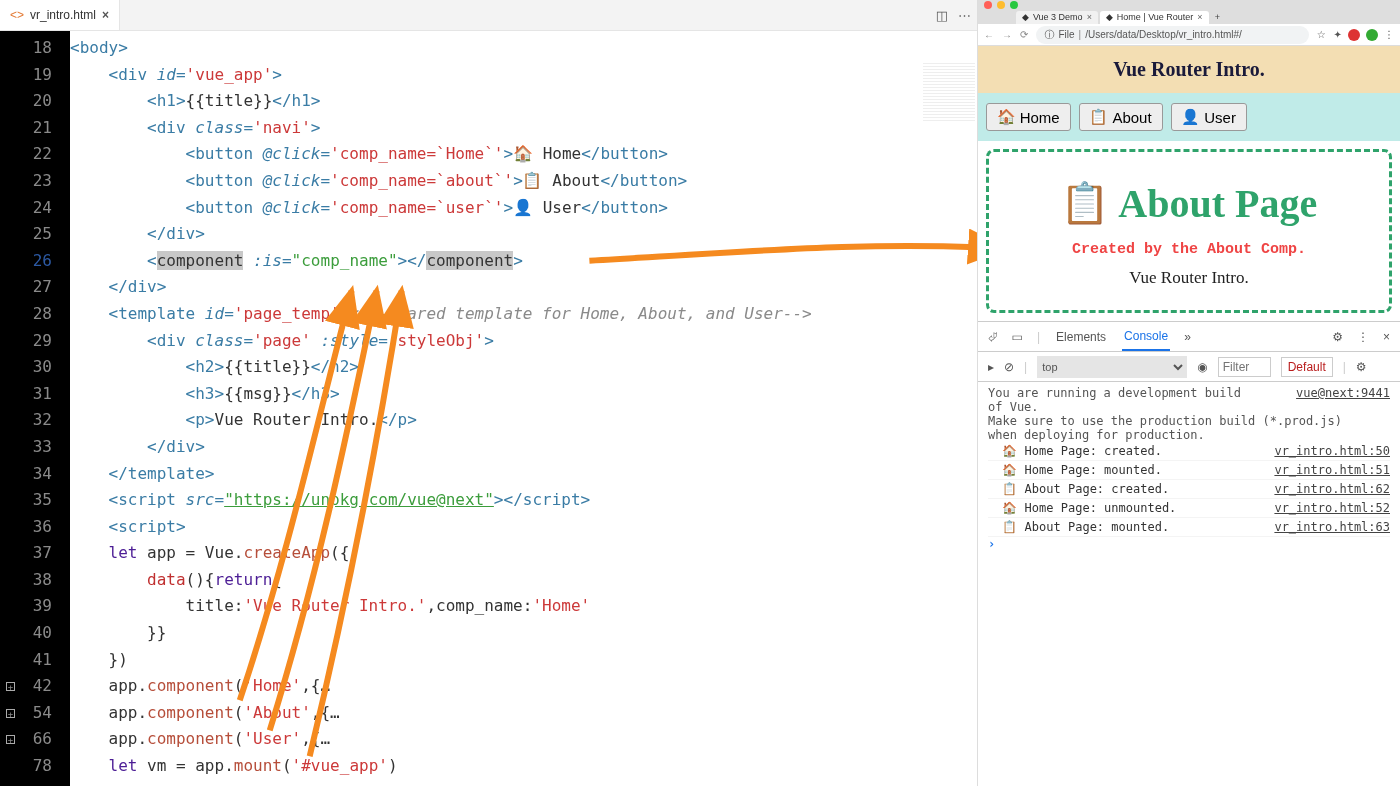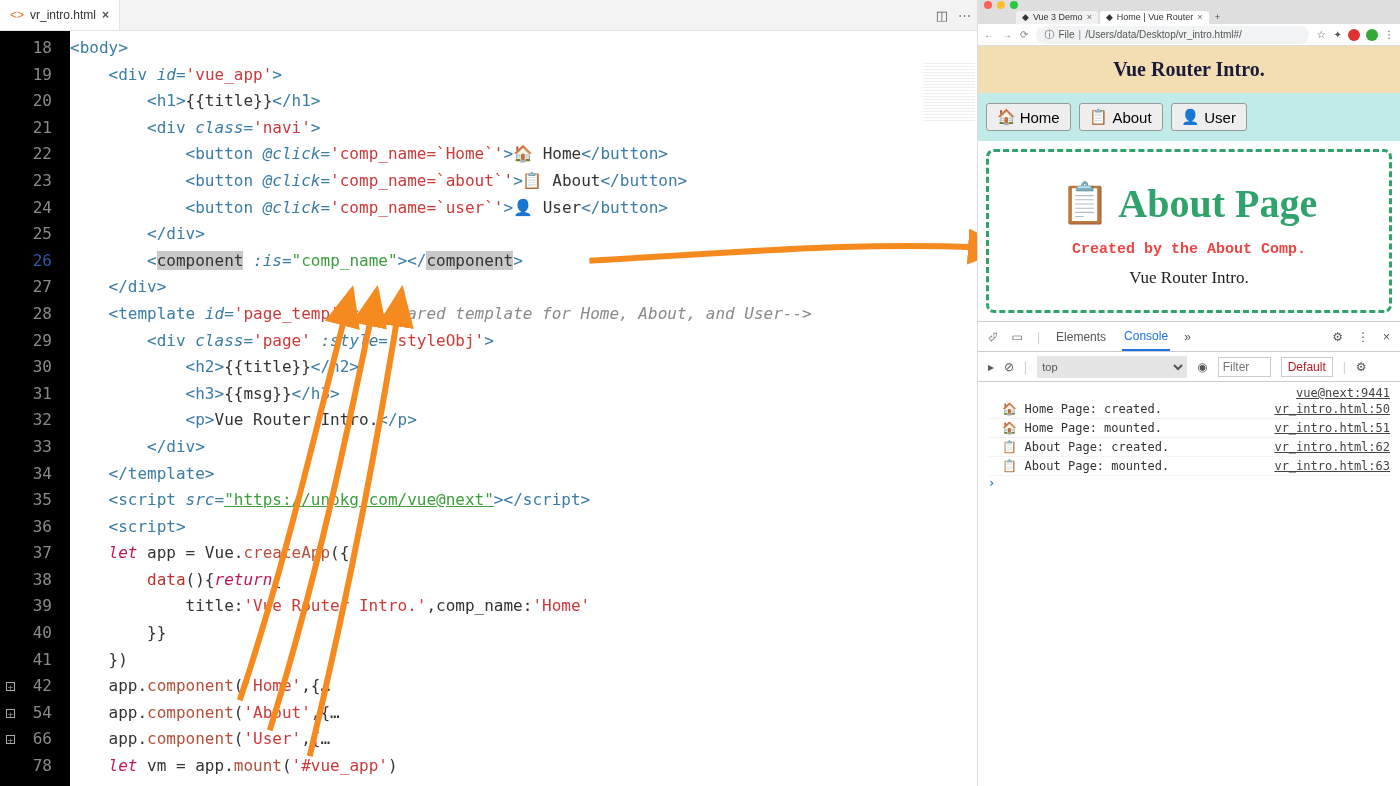--- a/index.html
+++ b/index.html
@@ -76,21 +76,21 @@
     font-size: 16px;
     line-height: 26.6px;
     white-space: pre;
     color: #333;
     position: relative;
   }
   .tag { color: #3a7ca5; }
   .attr { color: #3a7ca5; font-style: italic; }
   .str { color: #cc3939; text-align: center; }
   .strg { color: #3c9d3c; }
-  .kw  { color: #be185d; font-style: italic; }
+  .kw  { color: #4c1d95; }
   .fn  { color: #b64e3a; font-weight: 500; }
   .cmt { color: #8a8a8a; font-style: italic; }
   .hl  { background: #c8c8c8; }
   .url { color:#3c9d3c; text-decoration: underline; text-decoration-style: solid; }
   .prop { color: #c03030; font-weight: 500; }
   .curline { color:#2c59a3; }
   .minimap {
     position: absolute;
     top: 32px;
     right: 2px;
@@ -440,33 +440,40 @@
       <select>
         <option>top</option>
       </select>
       <span>◉</span>
       <input placeholder="Filter" style="">
       <span class="lvl">Default</span>
       <span style="color:#ccc">|</span>
       <span>⚙</span>
     </div>
     <div class="dt-log" id="dtlog">
-        <div class="warn"><span class="link">vue@next:9441</span></div>
+        <div class="warn"><span class="link">vue@next:9441</span><span style="white-space:pre">You are running a development build
+of Vue.
+Make sure to use the production build (*.prod.js)
+when deploying for production.</span></div>
         <div class="row">
           <span class="msg">  🏠 Home Page: created.</span>
           <span class="link">vr_intro.html:50</span>
         </div>
         <div class="row">
           <span class="msg">  🏠 Home Page: mounted.</span>
           <span class="link">vr_intro.html:51</span>
         </div>
         <div class="row">
           <span class="msg">  📋 About Page: created.</span>
           <span class="link">vr_intro.html:62</span>
         </div>
         <div class="row">
+          <span class="msg">  🏠 Home Page: unmounted.</span>
+          <span class="link">vr_intro.html:52</span>
+        </div>
+        <div class="row">
           <span class="msg">  📋 About Page: mounted.</span>
           <span class="link">vr_intro.html:63</span>
         </div>
         <div class="prompt">›</div>
       </div>
   </div>
 </div>
 
 </body></html>

